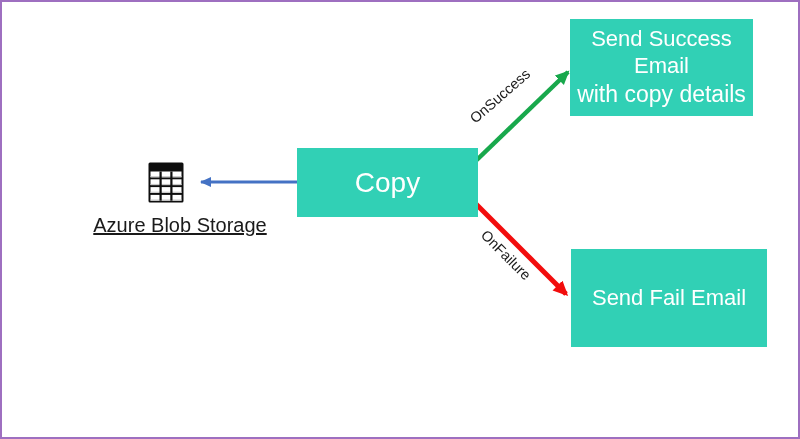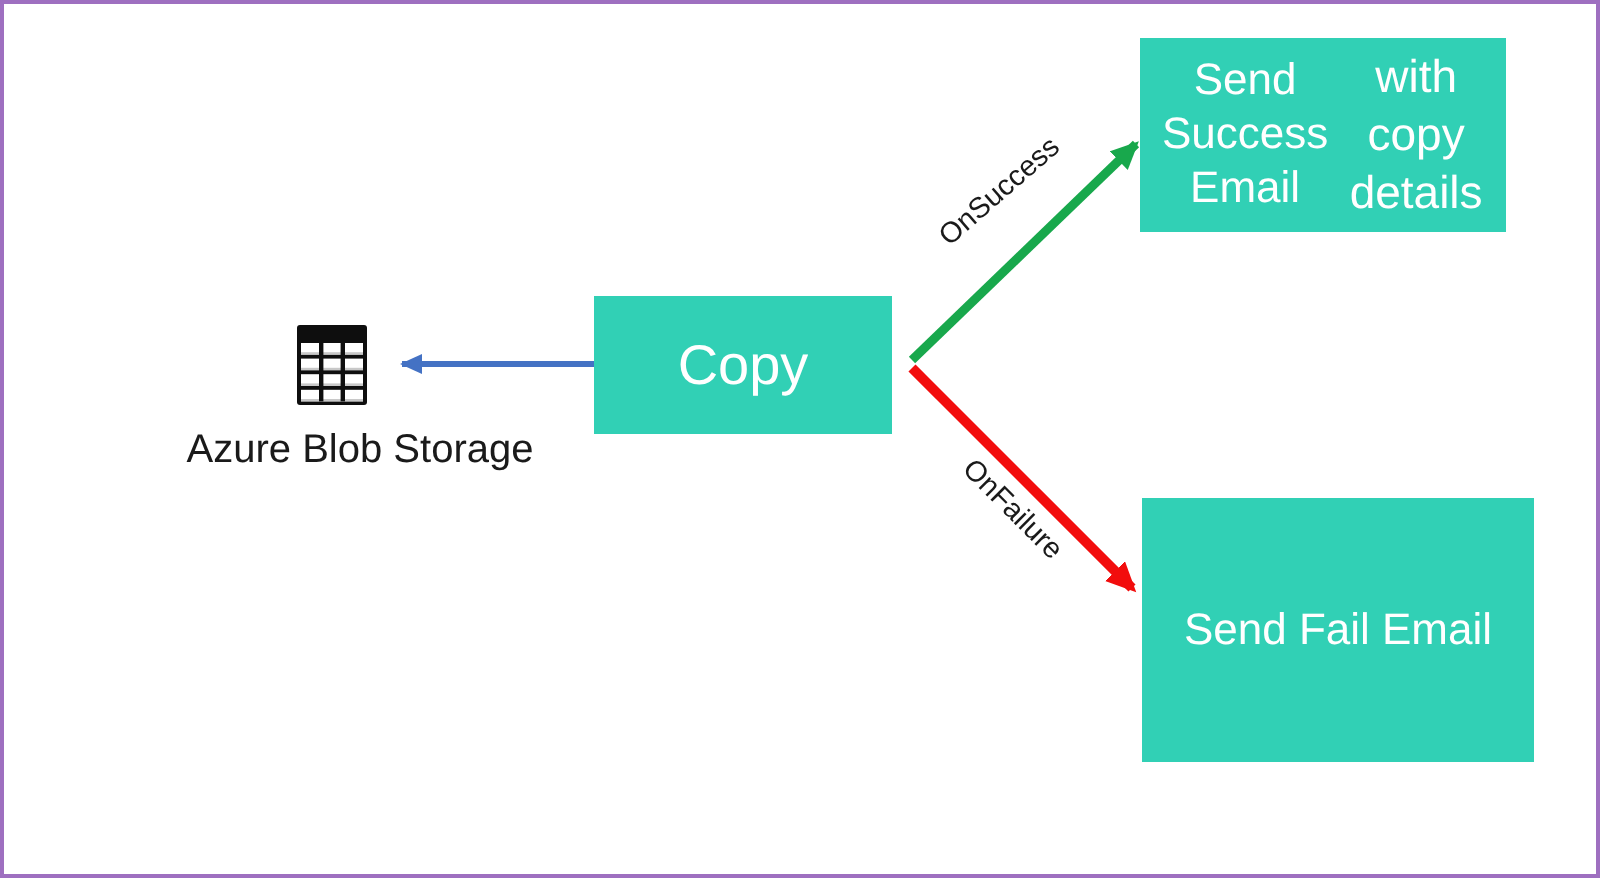--- a/index.html
+++ b/index.html
@@ -16,33 +16,34 @@
   .arrow-layer {
     position: absolute;
     left: 0; top: 0;
     width: 796px; height: 435px;
   }
   .node {
     position: absolute;
     background: #31D0B5;
     color: #ffffff;
     display: flex;
+    flex-direction: column;
     align-items: center;
     justify-content: center;
     text-align: center;
   }
-  #copy-node   { left: 295px; top: 146px; width: 149px; height: 69px; font-size: 28px; }
+  #copy-node   { left: 295px; top: 146px; width: 181px; height: 69px; font-size: 28px; }
   #success-node{ left: 568px; top: 17px;  width: 183px; height: 97px; padding: 2px 6px; box-sizing: border-box; }
-  #fail-node   { left: 569px; top: 247px; width: 196px; height: 132px; padding: 2px 6px; box-sizing: border-box; }
+  #fail-node   { left: 569px; top: 247px; width: 196px; height: 98px; padding: 2px 6px; box-sizing: border-box; }
   .node-title    { font-size: 22px; line-height: 1.22; }
   .node-subtitle { font-size: 23px; line-height: 1.25; }
   #source-icon  { position: absolute; left: 146px; top: 160px; }
   #source-label {
     position: absolute; left: 58px; top: 212px; width: 240px;
-    text-align: center; font-size: 20px; color: #1A1A1A;
+    text-align: center; font-size: 20px; color: #1A1A1A; text-decoration: underline;
   }
   .edge-label {
     position: absolute;
     width: 100px;
     text-align: center;
     font-size: 14.5px;
     color: #1A1A1A;
     white-space: nowrap;
   }
   #on-success-label { left: 448px; top: 86px;  transform: rotate(-41deg); }

